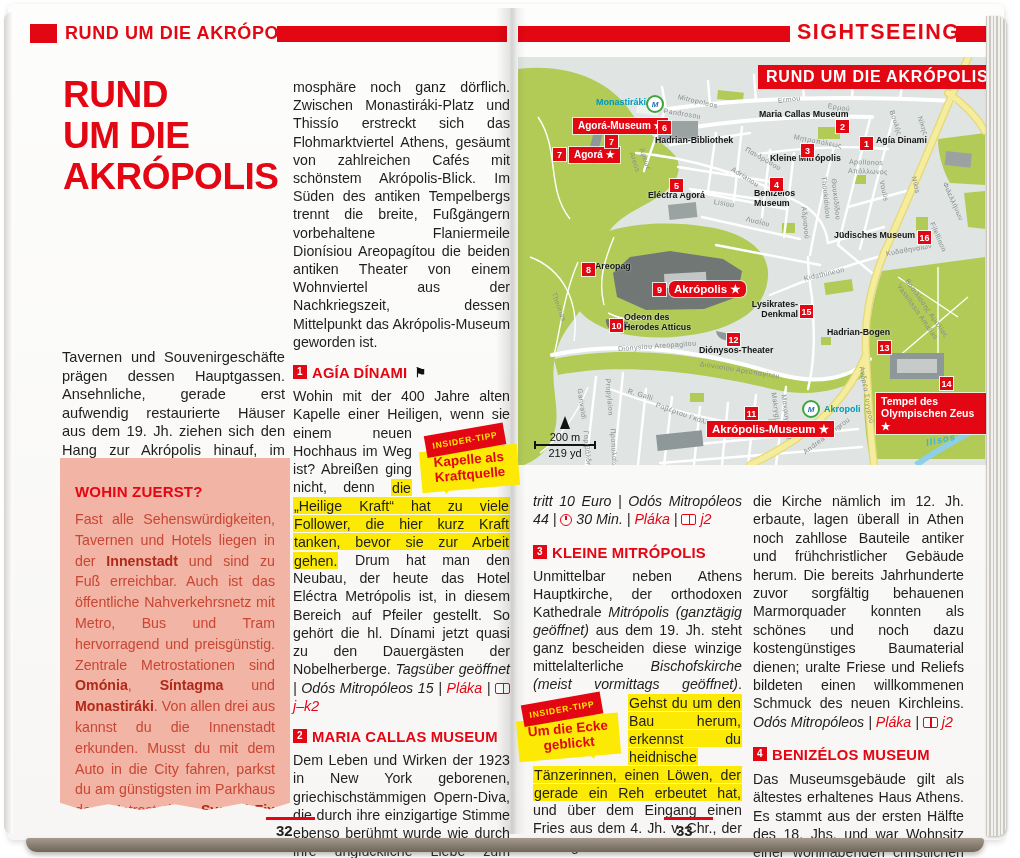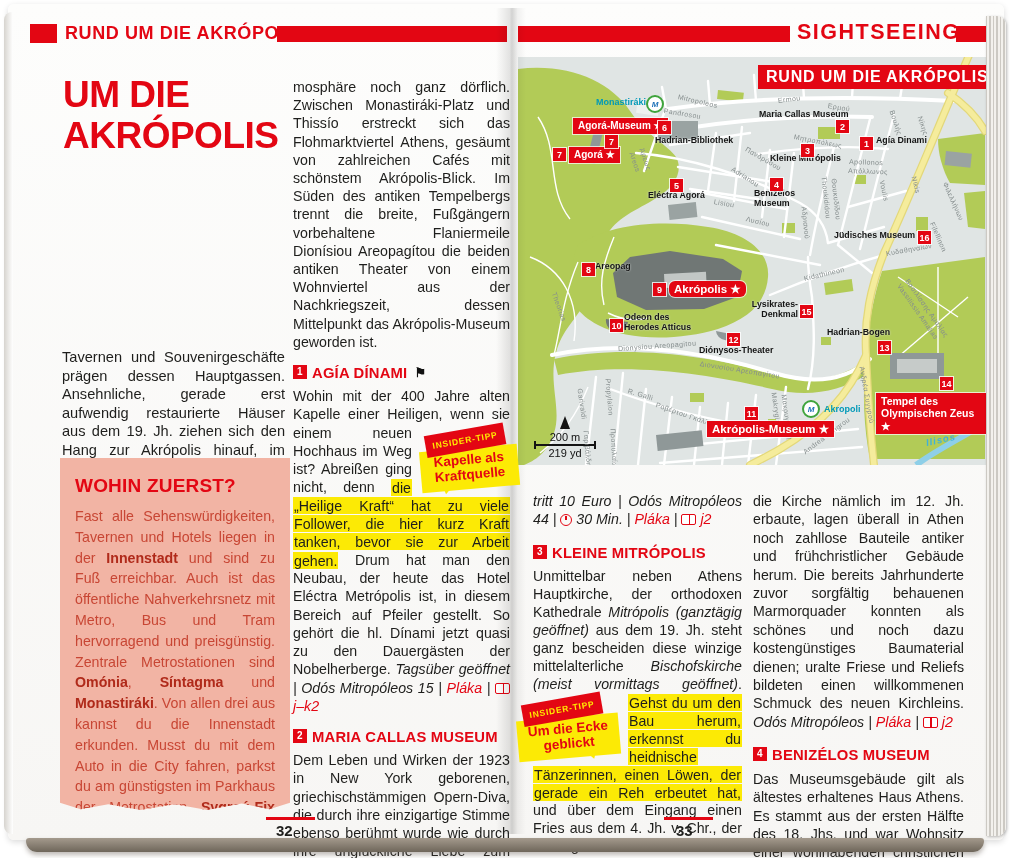--- a/index.html
+++ b/index.html
@@ -14,21 +14,21 @@
   .book-bottom{position:absolute;left:26px;top:838px;width:958px;height:14px;background:linear-gradient(180deg,#a49a8d,#6e665a);border-radius:4px 4px 14px 14px;box-shadow:0 3px 5px rgba(90,80,70,.4);}
   
   .hsq{position:absolute;background:var(--red);}
   .htxt{position:absolute;color:var(--red);font-weight:bold;letter-spacing:.6px;white-space:nowrap;}
   .hbar{position:absolute;background:var(--red);}
   
   .title{position:absolute;left:63px;top:74px;color:var(--red);font-weight:800;font-size:37px;line-height:41px;letter-spacing:-.5px;}
   .lead{position:absolute;left:62px;top:196px;width:223px;font-weight:bold;font-size:14.8px;line-height:18.8px;text-align:justify;margin:0;}
   .b1{position:absolute;left:62px;top:348px;width:223px;font-size:14.6px;line-height:18.6px;text-align:justify;margin:0;}
   .wohin{position:absolute;left:60px;top:458px;width:230px;height:354px;background:#f2b4a4;box-sizing:border-box;padding:13px 15px;clip-path:polygon(0 0,100% 0,100% 97.4%,91% 99.2%,79% 97.6%,64% 99.4%,50% 97.8%,35% 99.4%,21% 97.8%,9% 99.2%,0 97.4%);}
-  .wohin h2{margin:4px 0 9px;color:var(--red);font-size:19px;letter-spacing:.2px;}
+  .wohin h2{margin:12px 0 9px;color:var(--red);font-size:15px;letter-spacing:.2px;}
   .wohin .wb{color:#c84634;font-size:14.2px;line-height:20.8px;text-align:justify;}
   .wohin .wb .seg-b{color:#b02a1a;}
   
   .col{position:absolute;font-size:14.2px;line-height:18.2px;text-align:justify;}
   .col p{margin:0;}
   #col2{left:293px;top:78px;width:217px;}
   #rcol1{left:533px;top:492px;width:209px;line-height:18px;}
   #rcol2{left:753px;top:492px;width:211px;line-height:18.4px;}
   .sec{display:flex;align-items:flex-start;gap:5px;color:var(--red);font-weight:bold;font-size:14.8px;letter-spacing:.2px;margin:13px 0 5px;}
   .sec .num{flex:none;width:14px;height:14px;margin-top:1px;background:var(--red);color:#fff;font-size:10px;display:flex;align-items:center;justify-content:center;}
@@ -78,20 +78,21 @@
   <div class="book"></div>
 
   <span class="hsq abs" style="left:30px;top:24px;width:27px;height:19px;"></span>
   <span class="htxt" style="left:65px;top:23px;font-size:18px;">RUND UM DIE AKRÓPOLIS</span>
   <span class="hbar abs" style="left:277px;top:26px;width:230px;height:16px;"></span>
   <span class="hbar abs" style="left:518px;top:26px;width:272px;height:16px;"></span>
   <span class="htxt" style="left:797px;top:20px;font-size:21.5px;letter-spacing:1.5px;">SIGHTSEEING</span>
   <span class="hsq abs" style="left:956px;top:26px;width:33px;height:16px;"></span>
 
   <h1 class="title" style="margin:0;">
+      <span style="display:block">RUND</span>
       <span style="display:block">UM DIE</span>
       <span style="display:block">AKRÓPOLIS</span>
     </h1>
   <p class="b1">Tavernen und Souvenirgeschäfte prägen dessen Hauptgassen. Ansehnliche, gerade erst aufwendig restaurierte Häuser aus dem 19. Jh. ziehen sich den Hang zur Akrópolis hinauf, im Anafiótika-Viertel der Pláka ist die At-</p>
 
   <div class="wohin">
     <h2>WOHIN ZUERST?</h2>
     <div class="wb"><span class="">Fast alle Sehenswürdigkeiten, Tavernen und Hotels liegen in der </span><span class="seg-b">Innenstadt</span><span class=""> und sind zu Fuß erreichbar. Auch ist das öffentliche Nahverkehrsnetz mit Metro, Bus und Tram hervorragend und preisgünstig. Zentrale Metrostationen sind </span><span class="seg-b">Omónia</span><span class="">, </span><span class="seg-b">Síntagma</span><span class=""> und </span><span class="seg-b">Monastiráki</span><span class="">. Von allen drei aus kannst du die Innenstadt erkunden. Musst du mit dem Auto in die City fahren, parkst du am günstigsten im Parkhaus der Metrostation </span><span class="seg-b">Sygroú-Fix</span><span class=""> und fährst mit der Metro weiter. Parkplätze und -häuser sind knapp und sehr teuer.</span></div>
   </div>
 

